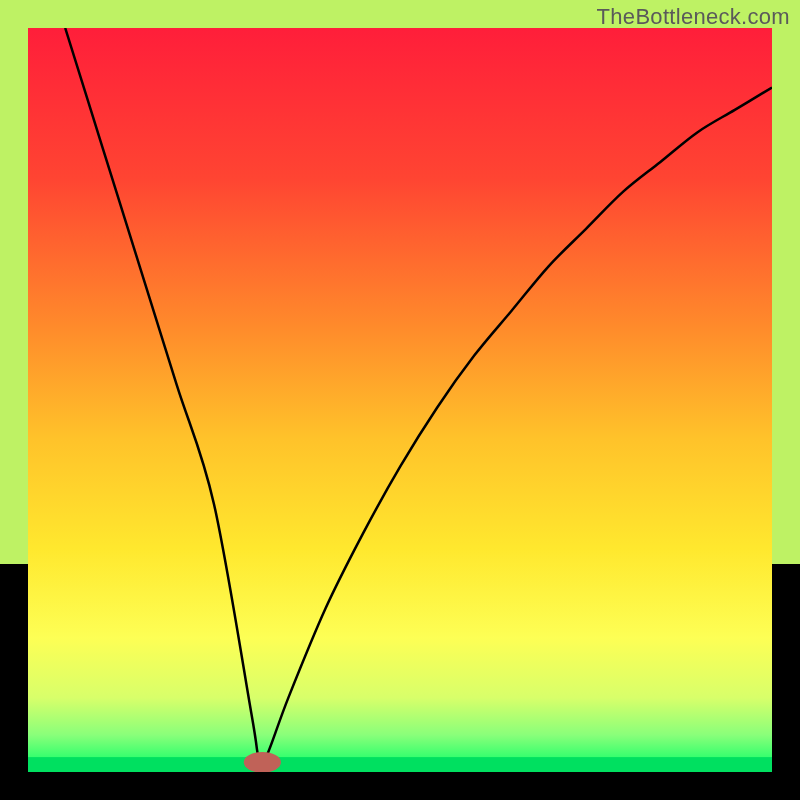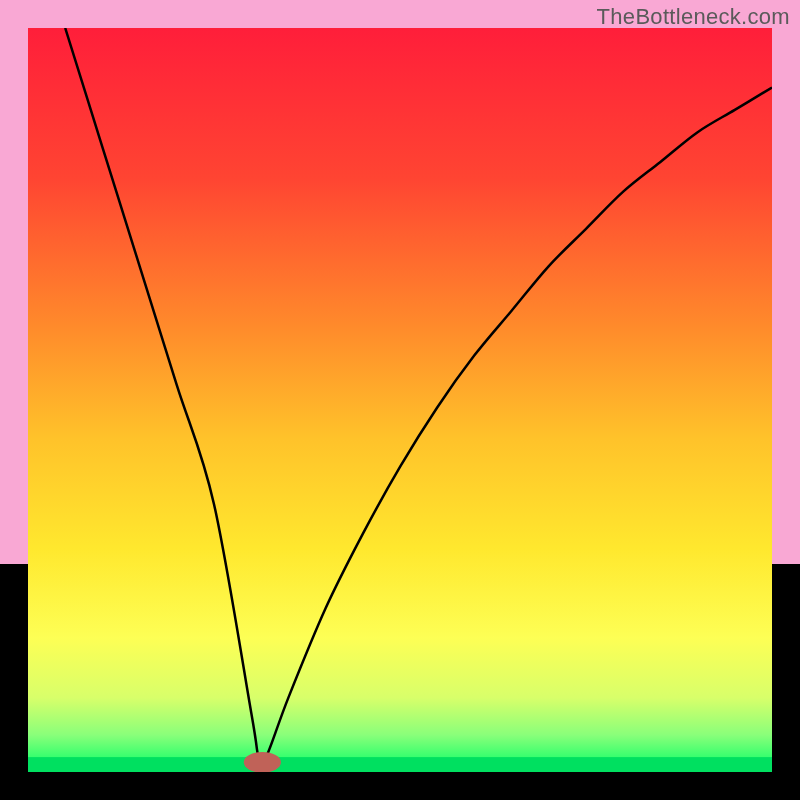--- a/index.html
+++ b/index.html
@@ -8,21 +8,21 @@
     width: 800px;
     height: 800px;
     background: #000000;
     overflow: hidden;
     font-family: Arial, Helvetica, sans-serif;
   }
   .outer {
     position: relative;
     width: 800px;
     height: 564px;
-    background: #f9a8d4;
+    background: #bef264;
   }
   .watermark {
     position: absolute;
     top: 4px;
     right: 10px;
     color: #5a5a5a;
     font-size: 22px;
     font-weight: 500;
     letter-spacing: 0.3px;
     z-index: 20;

